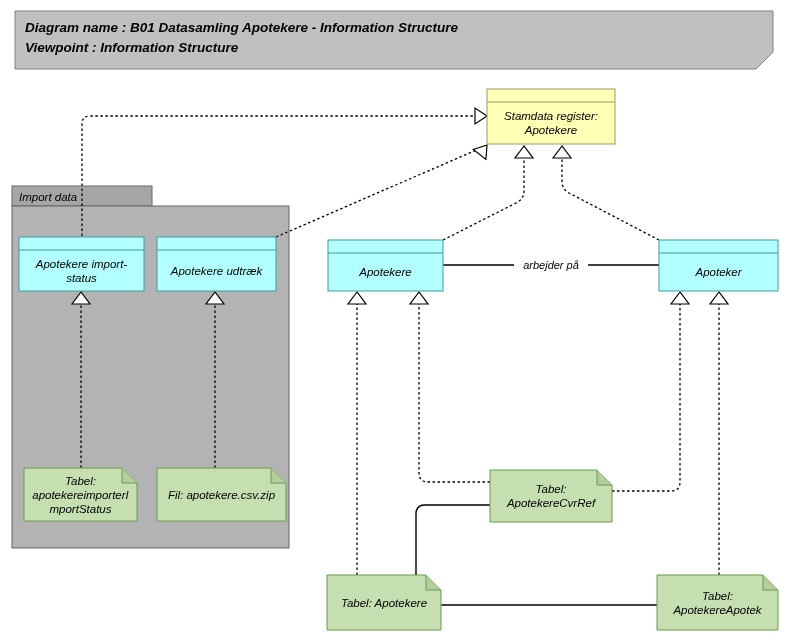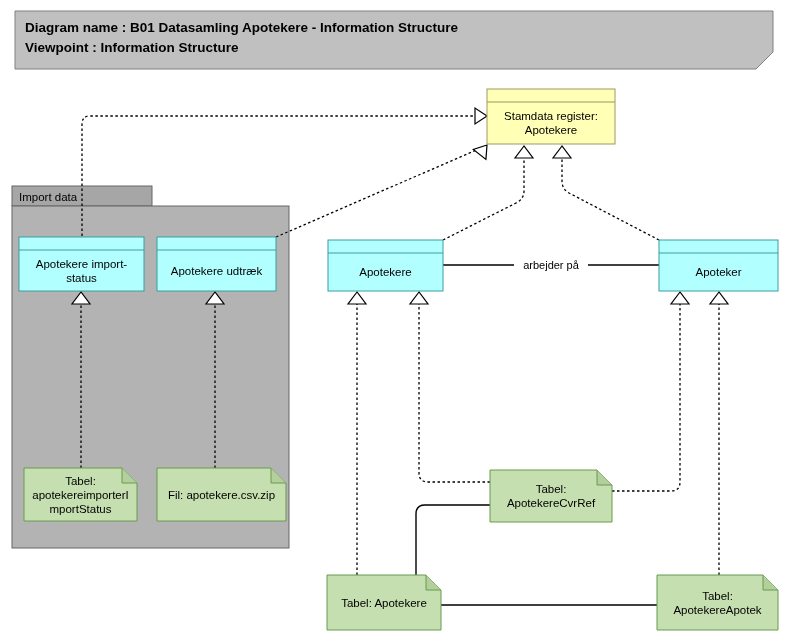--- a/index.html
+++ b/index.html
@@ -13,20 +13,21 @@
     font-family: "Liberation Sans", sans-serif;
     position: relative;
     overflow: hidden;
   }
   #diagram-root {
     position: absolute;
     left: 0;
     top: 0;
     width: 788px;
     height: 642px;
+    font-style: italic;
   }
   svg { display: block; }
   .title-text {
     font-family: "Liberation Sans", sans-serif;
     font-size: 13.5px;
     font-weight: bold;
     fill: #000000;
   }
   .node-label {
     font-family: "Liberation Sans", sans-serif;

